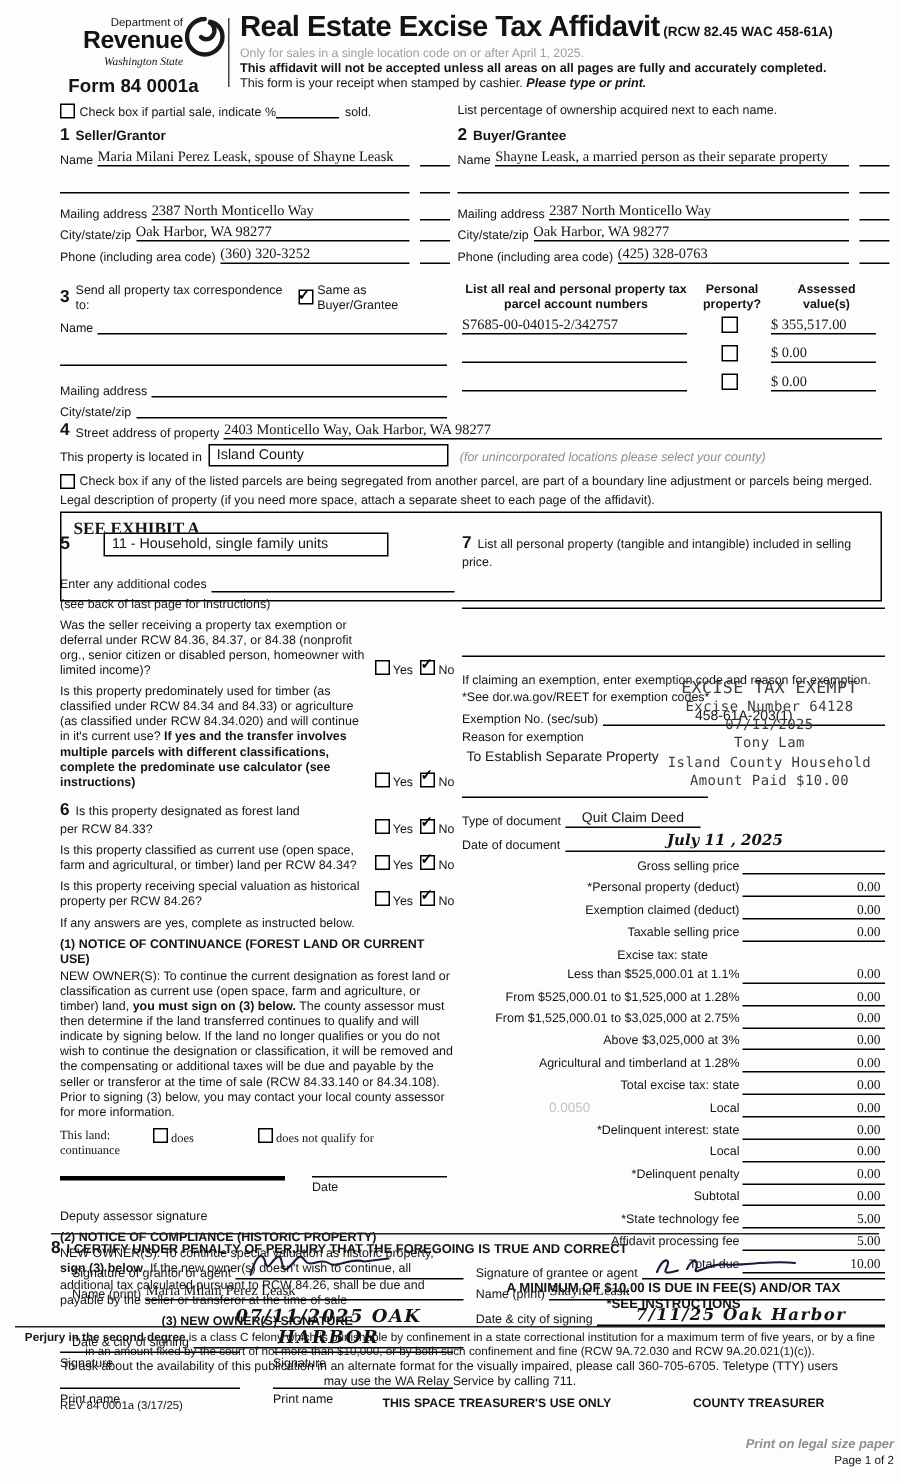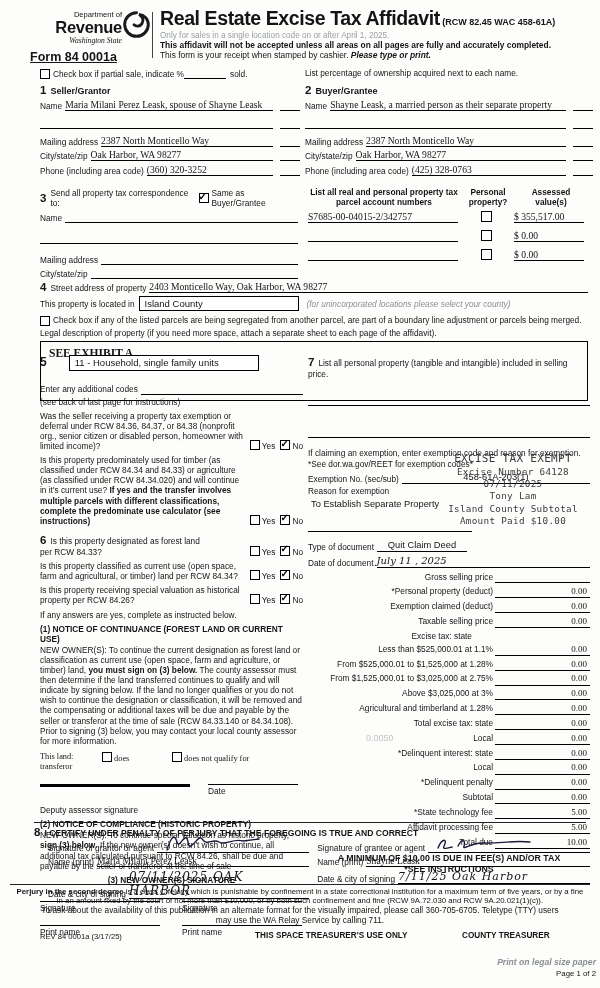--- a/index.html
+++ b/index.html
@@ -3,21 +3,21 @@
 <meta charset="utf-8">
 <style>
   html,body{margin:0;padding:0;background:#e8e8e8;}
   .page{position:relative;width:600px;height:988px;background:#fdfdfc;margin:0 auto;
         font-family:"Liberation Sans",sans-serif;font-size:8.3px;color:#141414;overflow:hidden;}
   .b{font-weight:bold;}
   .i{font-style:italic;}
   .gray{color:#9aa0a4;}
   .graynote{color:#8a8f93;font-style:italic;}
   .sv{font-family:"Liberation Serif",serif;font-size:9.6px;}
-  .hand{font-family:"DejaVu Serif",serif;font-style:italic;font-weight:normal;}
+  .hand{font-family:"DejaVu Serif",serif;font-style:italic;font-weight:bold;text-align:center;}
   .cb{display:inline-block;width:8px;height:8px;border:1px solid #000;position:relative;flex:none;vertical-align:-1px;background:#fff;}
   .cb.checked::after{content:"\2713";position:absolute;left:-1px;top:-3.5px;font-size:10px;font-weight:bold;color:#000;}
   .ul{display:inline-block;border-bottom:1px solid #000;min-height:11px;}
   .frow{display:flex;align-items:flex-end;margin-top:2.5px;}
   .frow .lbl{flex:none;margin-right:3px;white-space:nowrap;}
   .frow .ul{flex:1;}
   .stub{flex:none;width:20px;margin-left:7px;border-bottom:1px solid #000;height:11px;}
   .secnum{font-weight:bold;font-size:11.5px;margin-right:4px;}
   .q{display:flex;margin-top:4px;}
   .q .qtext{flex:1;line-height:1.22;}
@@ -45,21 +45,21 @@
     <div style="position:relative;text-align:right;padding-right:26px;">
       <div style="font-size:7.6px;">Department of</div>
       <div class="b" style="font-size:16.5px;line-height:1;letter-spacing:-0.3px;">Revenue</div>
       <span style="position:absolute;right:-2px;top:1px;">
         <svg width="27" height="27" viewBox="0 0 24 24">
             <path d="M12 1.5a10.5 10.5 0 1 0 10.5 10.5c0-5.2-3.8-8.6-8.2-8.9 3.2 1.7 4.6 5 2.4 8.3-1.6 2.4-5 2.7-6.9.8" fill="none" stroke="#1a1a1a" stroke-width="2.6" stroke-linecap="round"></path>
           </svg>
       </span>
       <div class="i" style="font-size:7.6px;font-family:Liberation Serif, serif;">Washington State</div>
     </div>
-    <div class="b" style="font-size:12.5px;margin-top:5px;text-decoration:underline;">Form 84 0001a</div>
+    <div class="b" style="font-size:12.5px;margin-top:5px;text-align:center;">Form 84 0001a</div>
   </div>
   <div style="position:absolute;left:152px;top:12px;height:46px;border-left:1.3px solid #444;"></div>
 
   <div style="position:absolute;left:160px;top:7px;width:434px;">
     <div>
       <span class="b" style="font-size:19.5px;letter-spacing:-0.4px;">Real Estate Excise Tax Affidavit</span>
       <span class="b" style="font-size:9px;">(RCW 82.45 WAC 458-61A)</span>
     </div>
     <div class="gray" style="font-size:8.2px;margin-top:1px;">Only for sales in a single location code on or after April 1, 2025.</div>
     <div class="b" style="font-size:8.4px;">This affidavit will not be accepted unless all areas on all pages are fully and accurately completed.</div>
@@ -229,21 +229,21 @@
     <div class="q">
       <span class="qtext">Is this property receiving special valuation as historical property per RCW 84.26?</span>
       <span class="qans"><span class="cb"></span><span class="yes">Yes</span><span class="cb checked"></span><span>No</span></span>
     </div>
 
     <div style="margin-top:5px;">If any answers are yes, complete as instructed below.</div>
     <div class="b" style="margin-top:3px;">(1) NOTICE OF CONTINUANCE (FOREST LAND OR CURRENT USE)</div>
     <div style="margin-top:1px;"><span>NEW OWNER(S): To continue the current designation as forest land or classification as current use (open space, farm and agriculture, or timber) land, </span><span class="b">you must sign on (3) below.</span><span> The county assessor must then determine if the land transferred continues  to qualify and will indicate by signing below. If the land no longer qualifies or you do not wish to continue the designation or classification, it will be removed and the compensating or additional taxes will be due and payable by the seller or transferor at the time of sale (RCW 84.33.140 or 84.34.108). Prior to signing (3) below, you may contact your local county assessor for more information.</span></div>
 
     <div style="display:flex;margin-top:6px;font-family:Liberation Serif, serif;">
-      <span style="width:62px;"><span>This land:</span><br><span>transferor</span></span>
+      <span style="width:62px;"><span>This land:</span><br><span>continuance</span></span>
       <span style="width:70px;"><span class="cb"></span> <span>does</span></span>
       <span><span class="cb"></span> <span>does not qualify for</span></span>
     </div>
 
     <div style="display:flex;margin-top:12px;">
       <span style="width:150px;border-top:3px solid #000000;padding-top:18px;"><span>Deputy assessor signature</span></span>
       <span style="width:90px;border-top:1px solid #000;padding-top:1px;margin-left:18px;"><span>Date</span></span>
     </div>
 
     <div class="b" style="margin-top:4px;">(2) NOTICE OF COMPLIANCE (HISTORIC PROPERTY)</div>
@@ -361,21 +361,21 @@
     </div>
     <div class="b" style="text-align:center;margin-top:4px;font-size:8.8px;">A MINIMUM OF $10.00 IS DUE IN FEE(S) AND/OR TAX</div>
     <div class="b" style="text-align:center;font-size:8.8px;">*SEE INSTRUCTIONS</div>
   </div>
 
   <div class="stamp" style="left:428px;top:452px;width:170px;">
     <div style="font-size:11px;">EXCISE TAX EXEMPT</div>
     <div>Excise Number 64128</div>
     <div>07/11/2025</div>
     <div>Tony Lam</div>
-    <div>Island County Subtotal</div>
+    <div>Island County Household</div>
     <div>Amount Paid $10.00</div>
   </div>
 
   <div class="hr" style="top:822px;"></div>
   <div style="position:absolute;left:34px;top:826px;width:556px;">
     <div><span class="secnum">8</span><span class="b" style="font-size:8.6px;">I CERTIFY UNDER PENALTY OF PERJURY THAT THE FOREGOING IS TRUE AND CORRECT</span></div>
     <div style="display:flex;">
       <div style="width:268px;padding-left:14px;">
         <div class="frow">
             <span class="lbl">Signature of grantor or agent</span>

